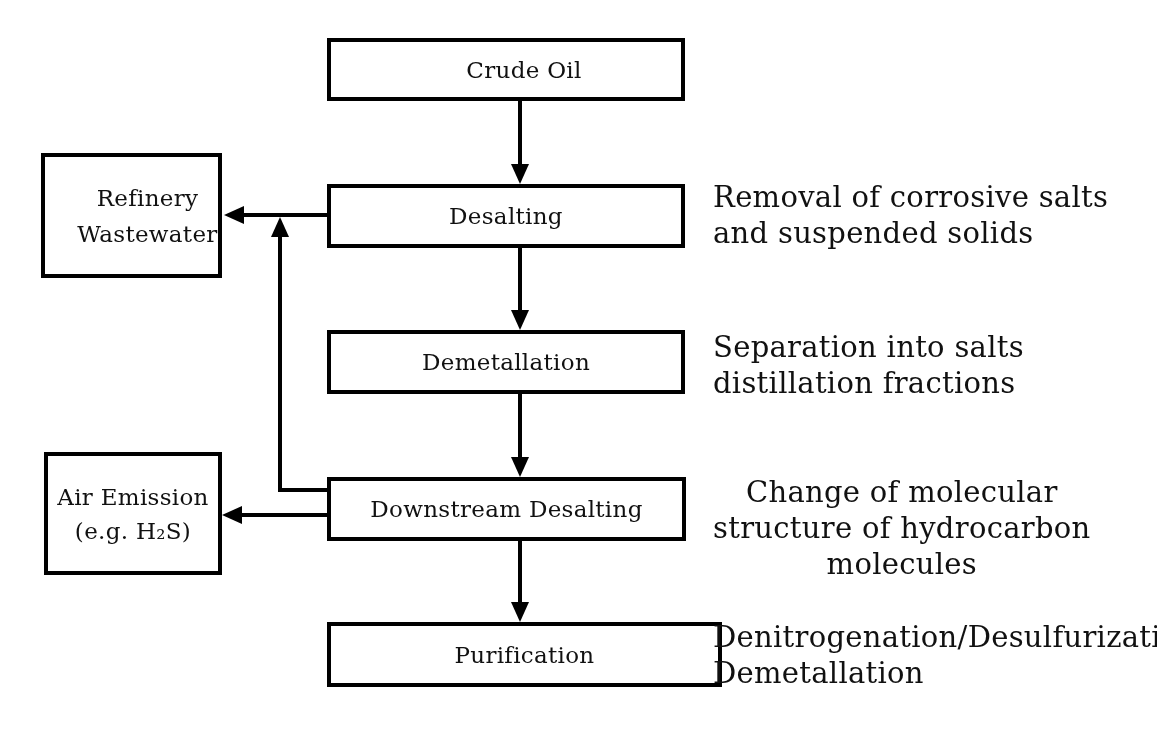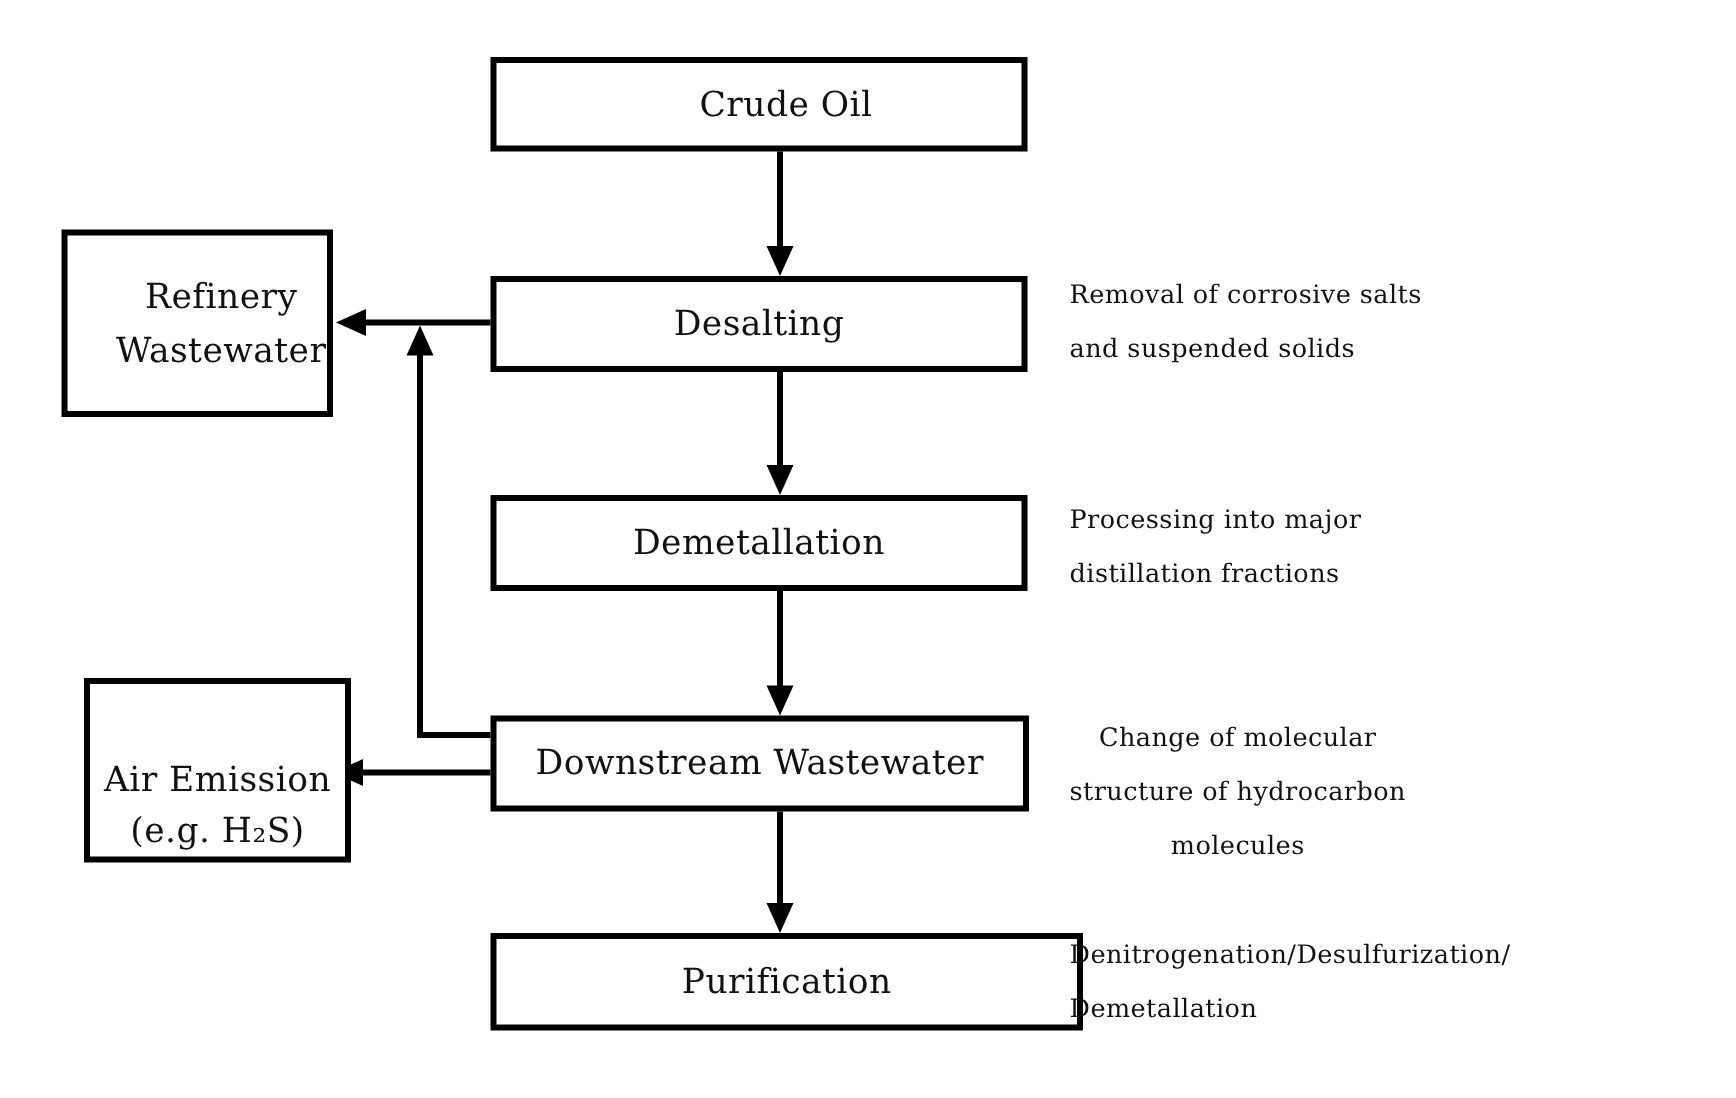--- a/index.html
+++ b/index.html
@@ -35,21 +35,21 @@
     font-size: 23px;
     letter-spacing: 0.3px;
     white-space: pre-line;
     line-height: 36px;
   }
   .node span {
     white-space: pre-line;
   }
   .note {
     position: absolute;
-    font-size: 17px;
+    font-size: 29px;
     line-height: 36px;
     letter-spacing: 0.3px;
     white-space: pre-line;
     color: #111111;
   }
 </style>
 </head>
 <body>
 
 <div class="stage">
@@ -98,41 +98,41 @@
 
   <div class="node" style="left:327px; top:184px; width:358px; height:64px;">
     <span>Desalting</span>
   </div>
 
   <div class="node" style="left:327px; top:330px; width:358px; height:64px;">
     <span>Demetallation</span>
   </div>
 
   <div class="node" style="left:327px; top:477px; width:359px; height:64px;">
-    <span>Downstream Wastewater</span>
+    <span>Downstream Desalting</span>
   </div>
 
   <div class="node" style="left:327px; top:622px; width:395px; height:65px;">
     <span>Purification</span>
   </div>
 
   <div class="node" style="left:41px; top:153px; width:181px; height:125px;padding-left:32px;">
     <span>Refinery
 Wastewater</span>
   </div>
 
-  <div class="node" style="left:56px; top:452px; width:178px; height:123px; line-height:34px;align-items:flex-end;">
+  <div class="node" style="left:44px; top:452px; width:178px; height:123px; line-height:34px;">
     <span>Air Emission
 (e.g. H₂S)</span>
   </div>
 
   <div class="note" style="left:713px; top:179px;">Removal of corrosive salts
 and suspended solids</div>
 
-  <div class="note" style="left:713px; top:329px;">Processing into major
+  <div class="note" style="left:713px; top:329px;">Separation into salts
 distillation fractions</div>
 
   <div class="note" style="left:713px; top:474px;text-align:center;">Change of molecular
 structure of hydrocarbon
 molecules</div>
 
   <div class="note" style="left:713px; top:619px;">Denitrogenation/Desulfurization/
 Demetallation</div>
 
 </div>

